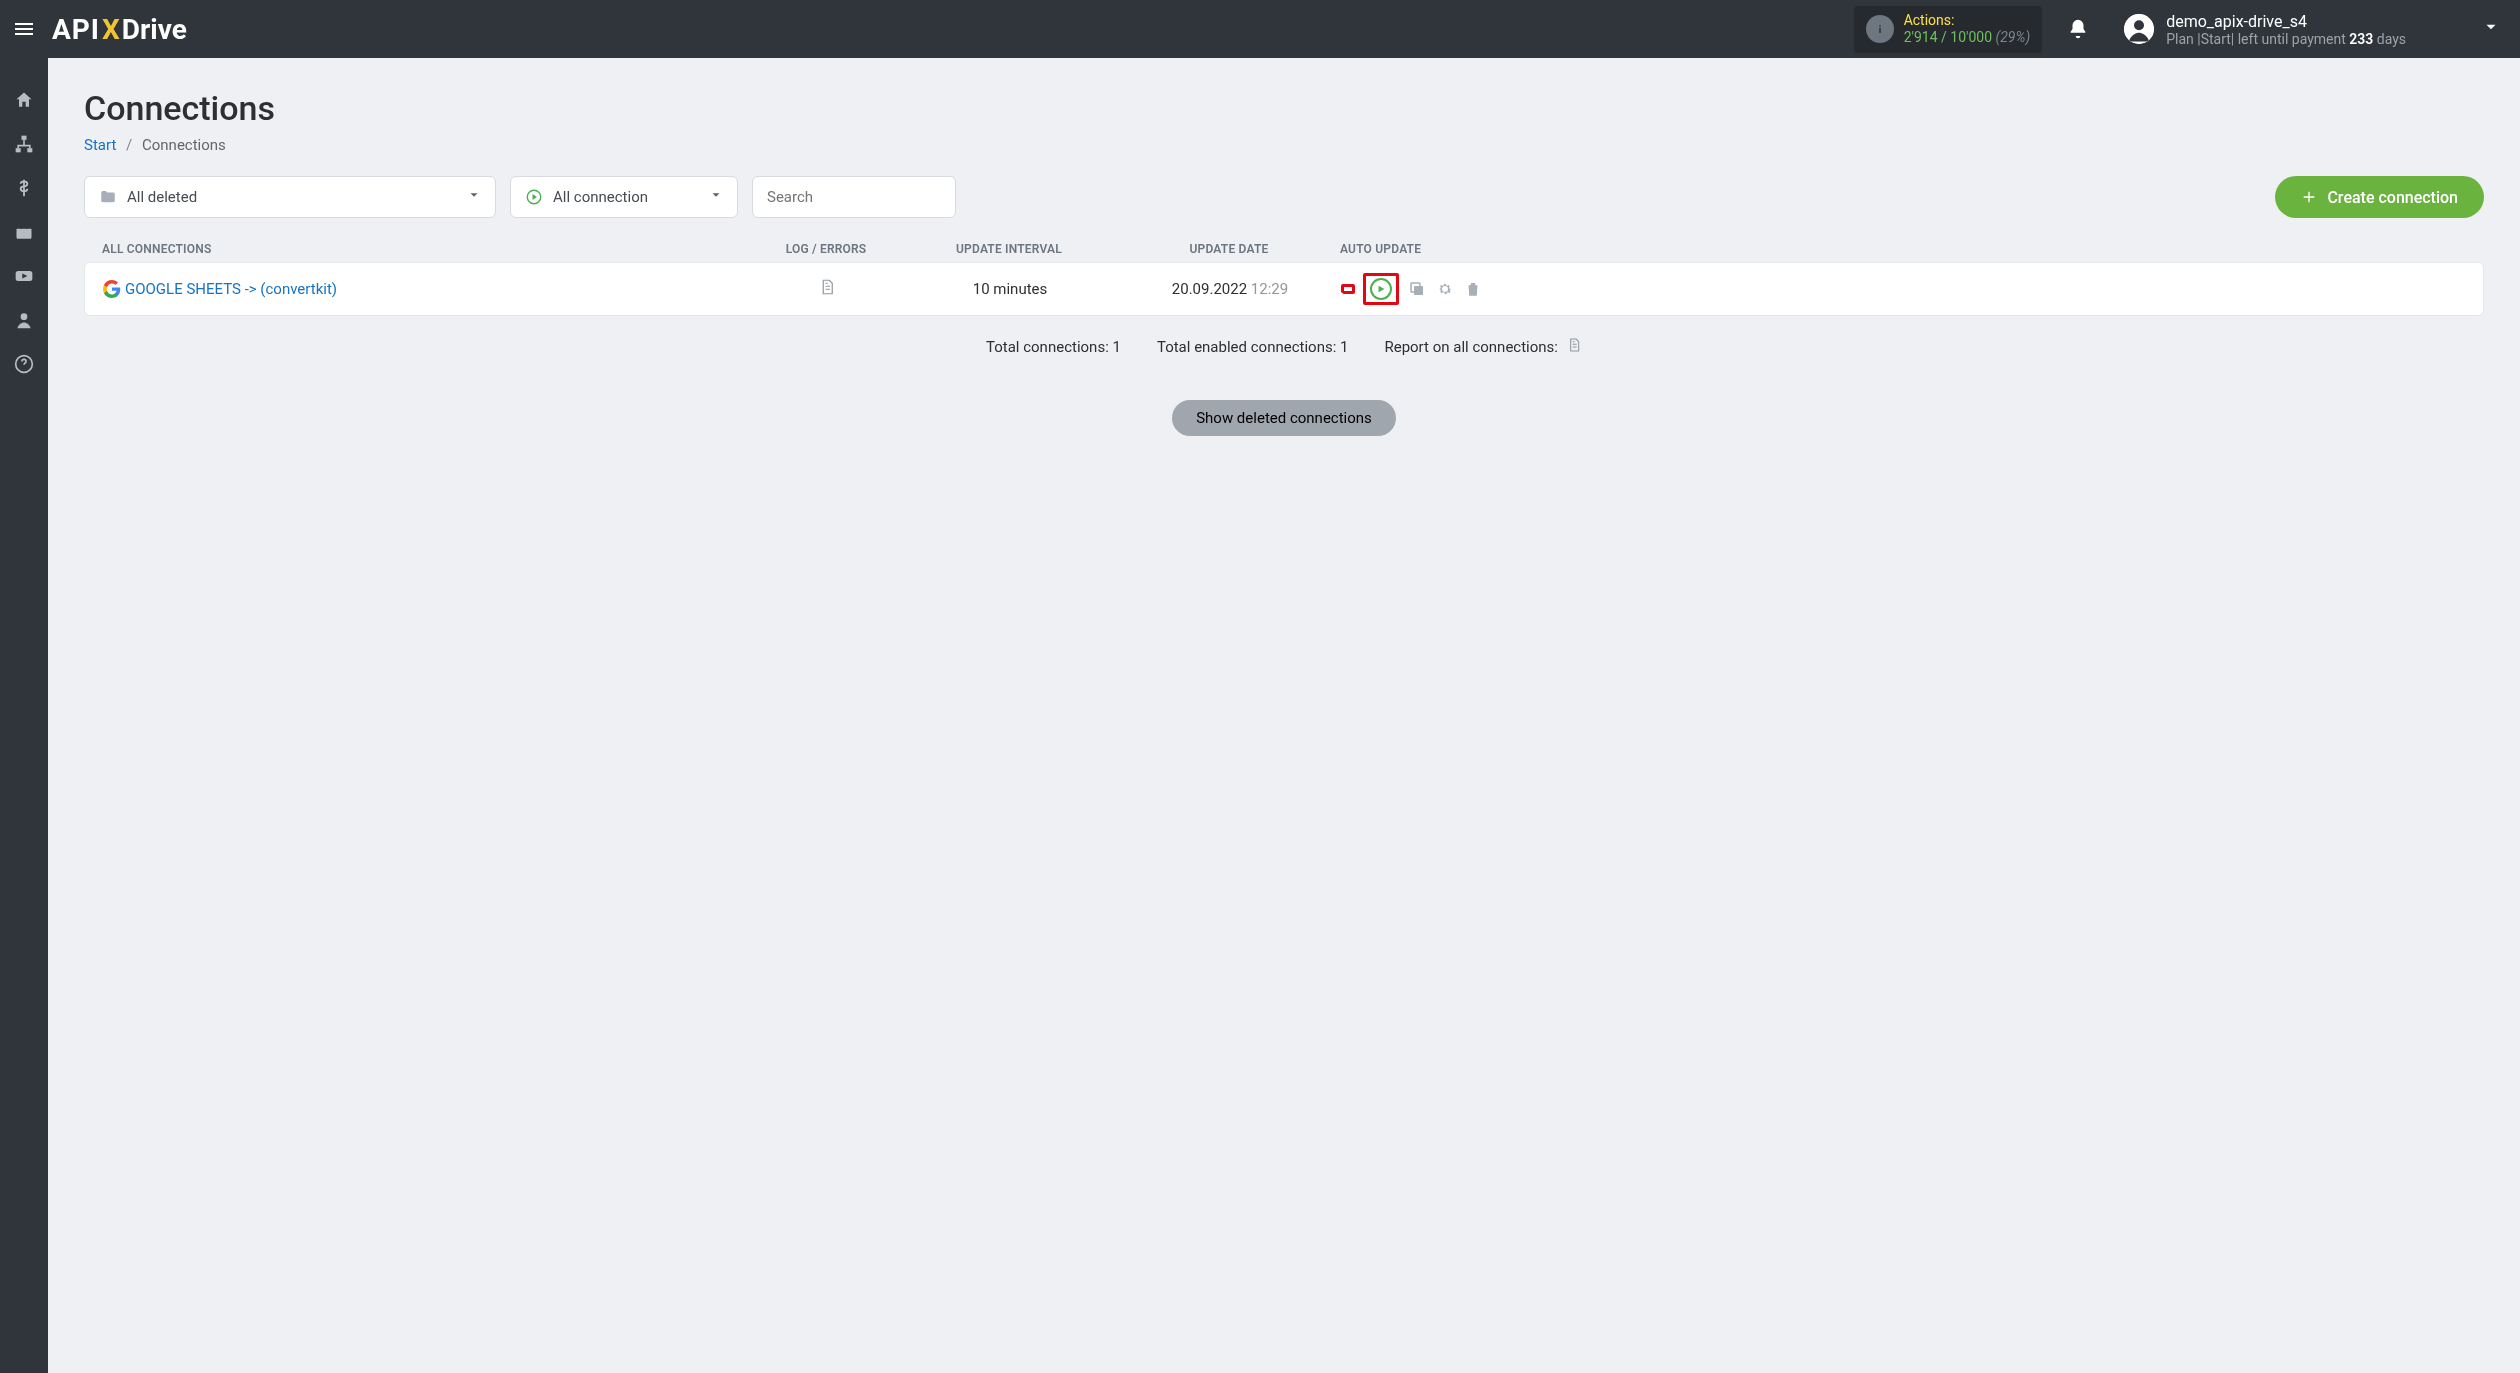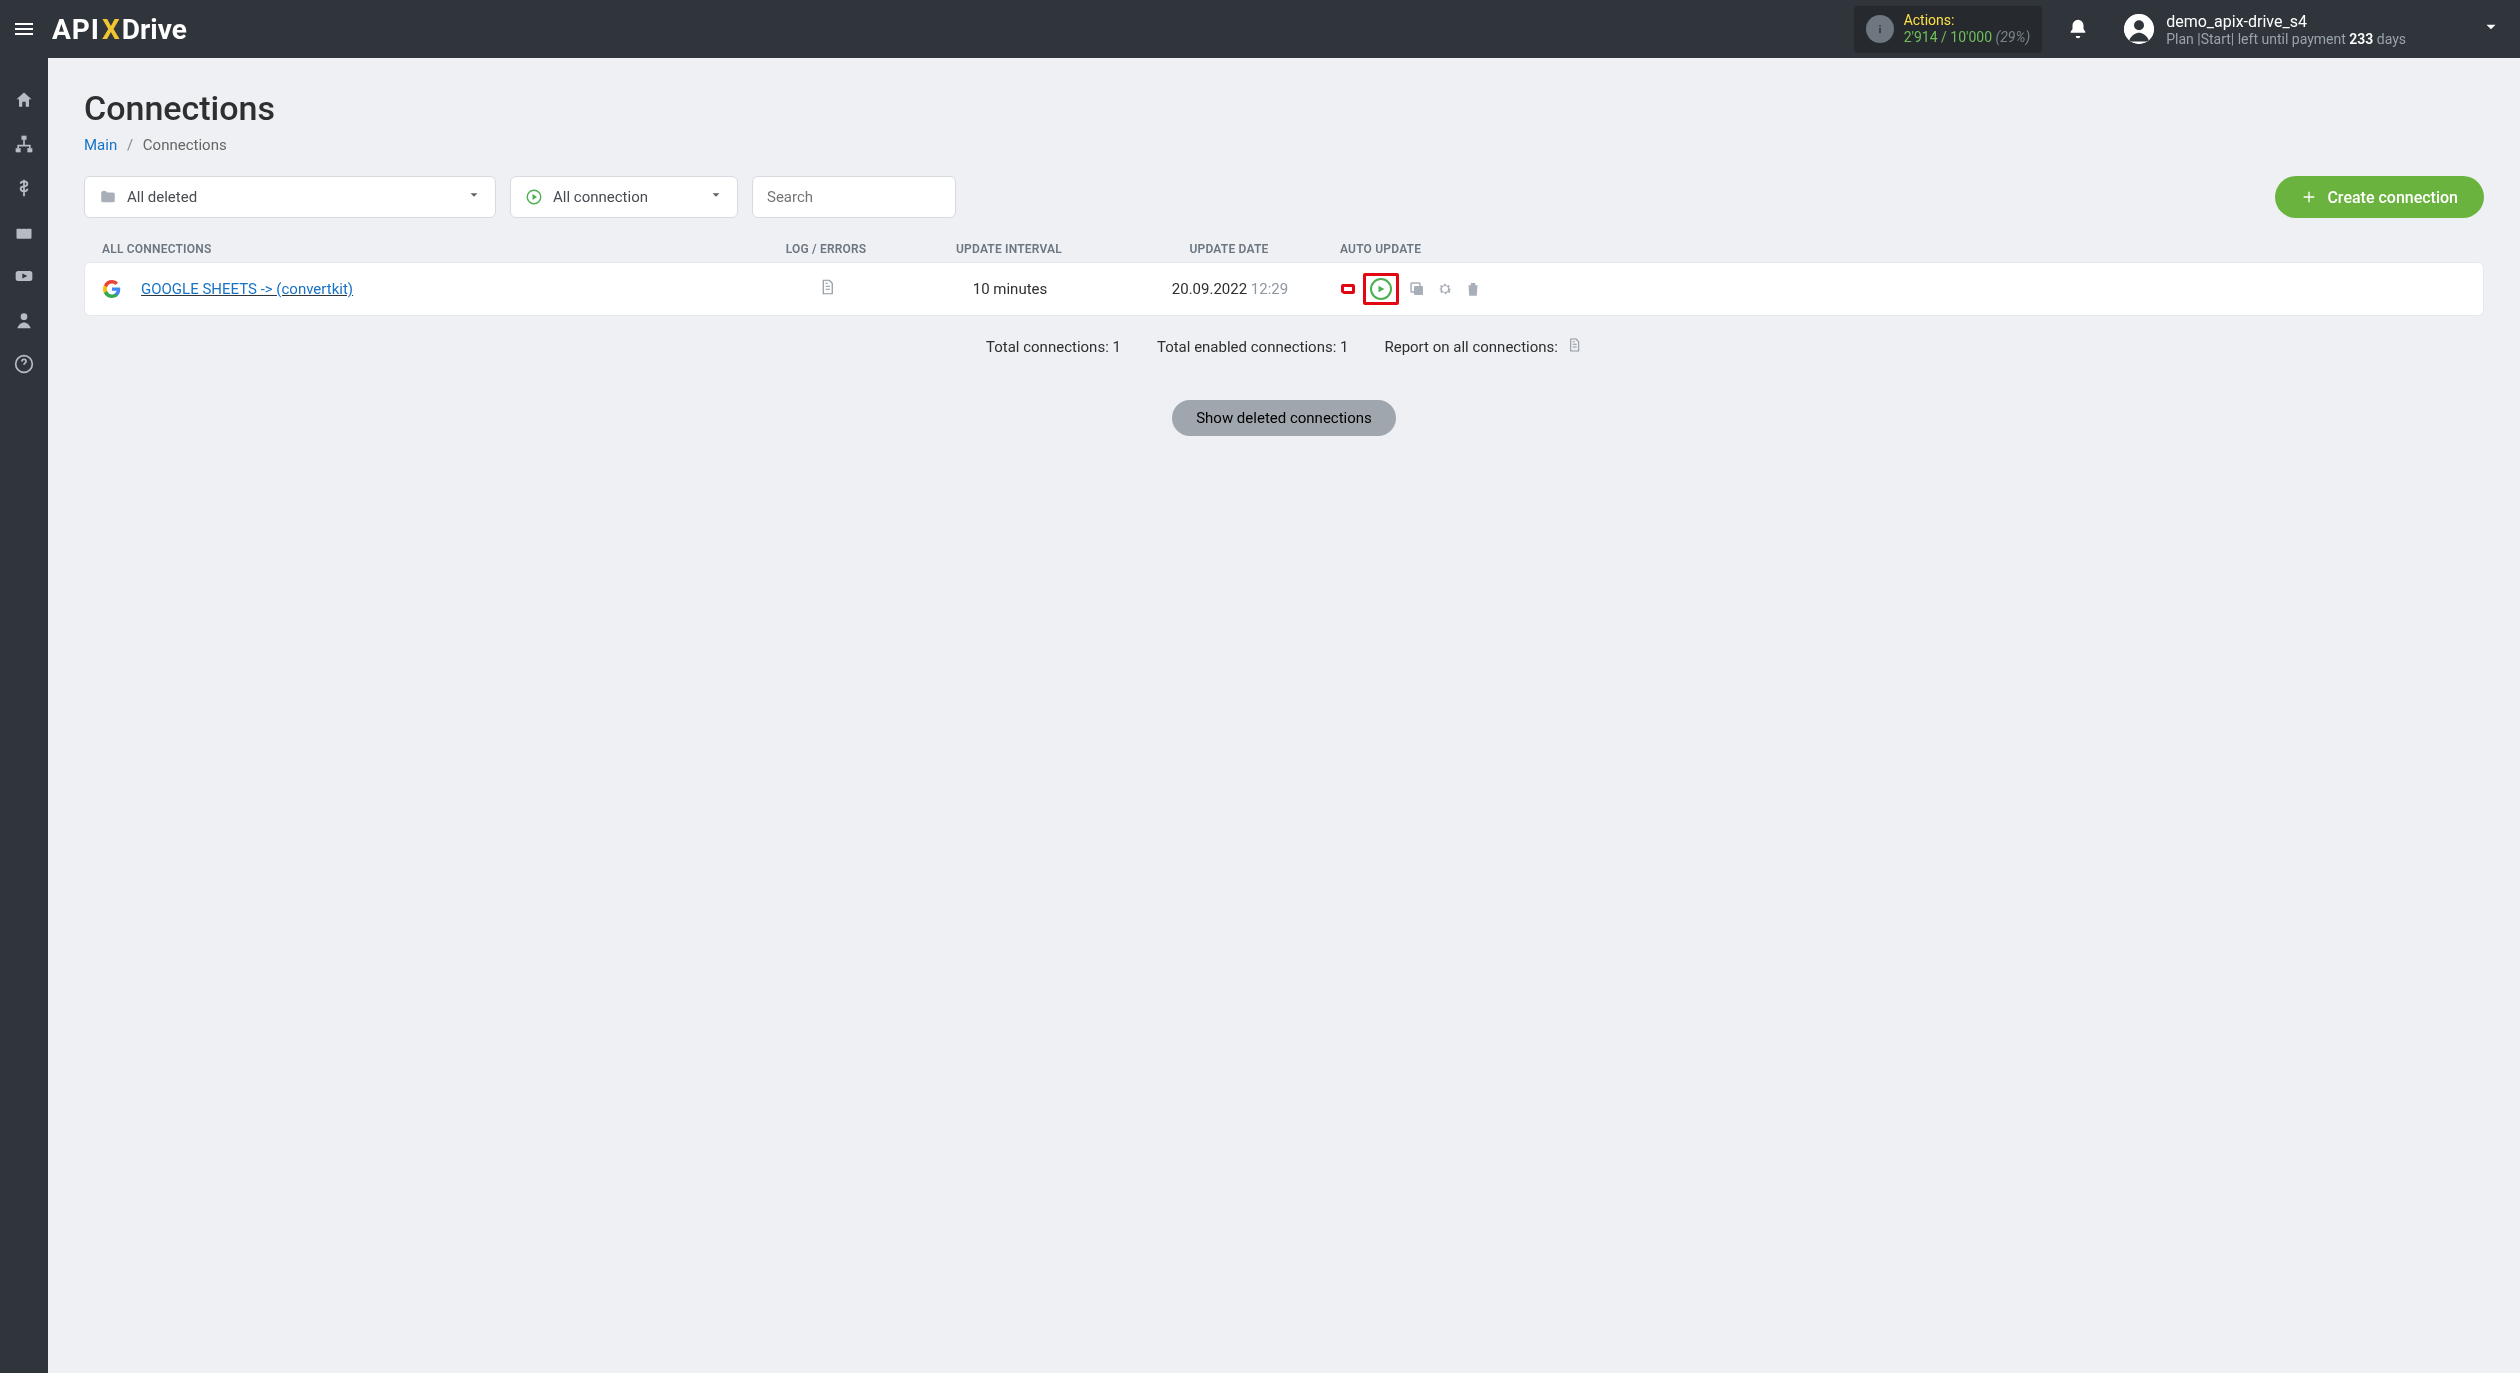--- a/index.html
+++ b/index.html
@@ -67,21 +67,21 @@
 .col-headers .c1{ flex:0 0 650px;}
 .col-headers .c2{ flex:0 0 148px; text-align:center;}
 .col-headers .c3{ flex:0 0 218px; text-align:center;}
 .col-headers .c4{ flex:0 0 222px; text-align:center;}
 .col-headers .c5{ flex:0 0 128px;}
 
 .row{
   height:54px; background:#fff; border:1px solid #e4e7eb; border-radius:6px; margin-top:6px;
   display:flex; align-items:center; padding:0 18px;
 }
-.row .c1{ flex:0 0 650px; display:flex; gap:20px;text-decoration:underline;}
+.row .c1{ flex:0 0 650px; display:flex; gap:4px;}
 .row .c1 a{ color:#1773c6; text-decoration:none; font-size:15px;}
 .row .c2{ flex:0 0 148px; display:flex; justify-content:center;}
 .row .c2 svg{width:18px;height:20px;fill:none;stroke:#8f97a0;stroke-width:1.6;}
 .row .c3{ flex:0 0 218px; text-align:center; font-size:15px; color:#2e2f30;}
 .row .c4{ flex:0 0 222px; text-align:center; font-size:15px; color:#2e2f30;}
 .row .c4 .time{ color:#8f97a0;}
 .row .c5{ flex:1; display:flex; align-items:center; gap:8px; justify-content:flex-start;}
 
 .hlbox{ border:3px solid #e30613; padding:2px 4px; border-radius:2px;}
 .toggle{ width:42px;height:22px;background:#1e88e5;border-radius:11px;position:relative;cursor:pointer;}
@@ -200,21 +200,21 @@
         <svg viewBox="0 0 24 24">
           <circle cx="12" cy="12" r="10" fill="none" stroke="#b5bcc4" stroke-width="2"></circle>
           <path d="M9.5 9a2.5 2.5 0 115 0c0 1.5-2.5 2-2.5 4M12 17h.01" stroke="#b5bcc4" stroke-width="2" fill="none"></path>
         </svg>
       </div>
   </div>
 
   <div class="main">
     <h1 class="title">Connections</h1>
     <div class="breadcrumb">
-      <a href="#">Main</a>
+      <a href="#">Start</a>
       <span class="sep">/</span>
       <span>Connections</span>
     </div>
 
     <div class="filter-row">
       <div class="dd">
         <div class="left">
           <svg class="fold" viewBox="0 0 24 24">
               <path d="M3 6a2 2 0 012-2h4l2 2h8a2 2 0 012 2v9a2 2 0 01-2 2H5a2 2 0 01-2-2z"></path>
             </svg>

